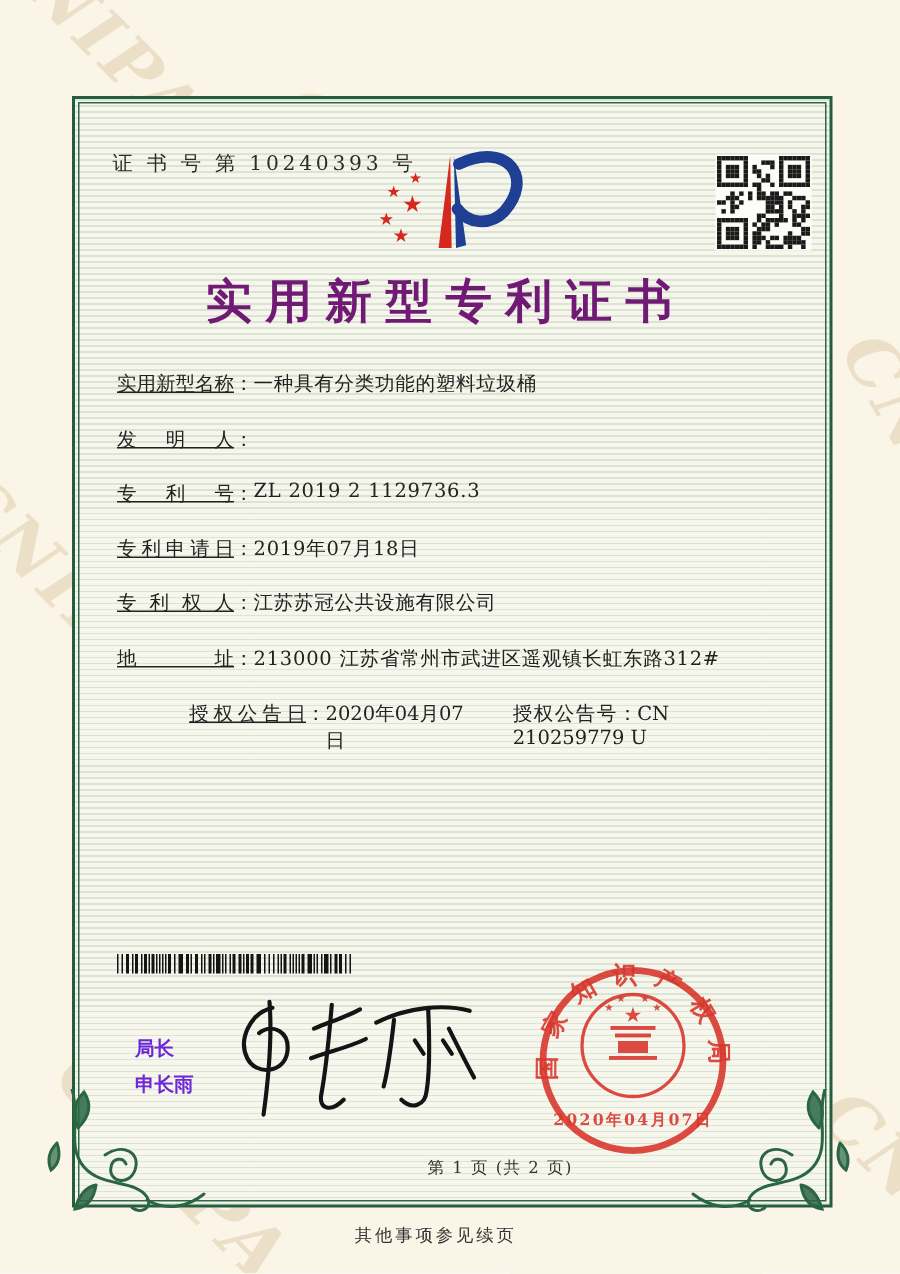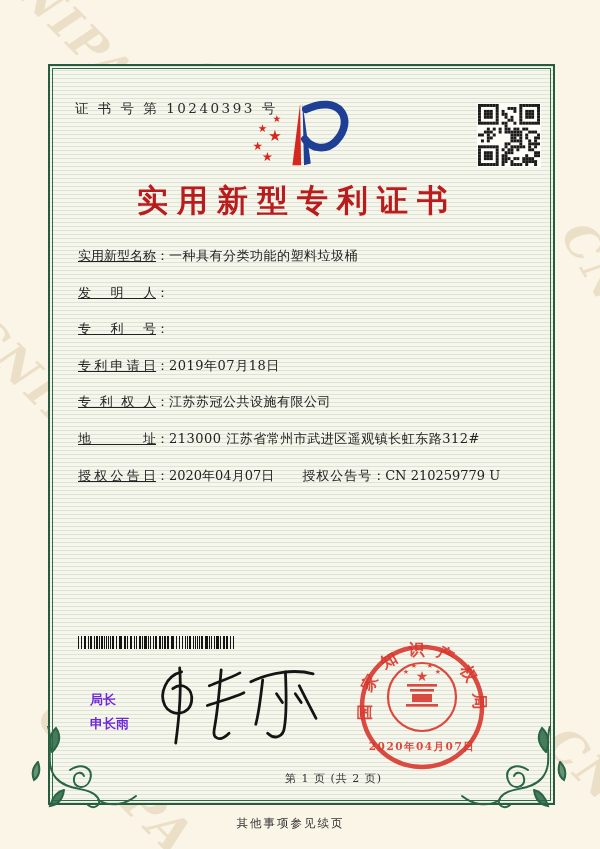--- a/index.html
+++ b/index.html
@@ -9,28 +9,28 @@
       color:rgba(205,178,132,0.32);letter-spacing:3px;transform:rotate(45deg);pointer-events:none;}
   .border-box{position:absolute;left:48px;top:64px;width:503px;height:737px;
       border:2.5px solid #255d3e;
       background:
         repeating-linear-gradient(0deg, rgba(140,175,148,0.26) 0px, rgba(140,175,148,0.26) 1px, transparent 1px, transparent 4px),
         #f7f6ec;}
   .border-box::after{content:"";position:absolute;inset:2px;border:1px solid #2f6847;pointer-events:none;}
   .cert-no{position:absolute;left:75px;top:100px;font-size:13.5px;letter-spacing:2.5px;color:#2b2b2b;}
   .logo{position:absolute;left:246px;top:93px;}
   .title{position:absolute;left:48px;top:180px;width:498px;text-align:center;
-      font-size:31px;font-weight:700;letter-spacing:9px;color:#b91c1c;}
+      font-size:31px;font-weight:700;letter-spacing:9px;color:#701a75;}
   .qr{position:absolute;left:477px;top:103px;background:#fdfcf6;padding:1px;}
   .fields{position:absolute;left:78px;top:247px;width:446px;font-size:13px;color:#222;}
   .frow{display:flex;align-items:flex-start;height:36.6px;}
   .lbl{display:inline-block;width:78px;text-align:justify;text-align-last:justify;flex:none;text-decoration:underline;}
   .colon{flex:none;}
   .val{flex:1;letter-spacing:0.5px;}
-  .grant-row{display:flex;height:30px;}
+  .grant-row{display:flex;height:30px;margin-left:48px;}
   .grant-second{margin-left:28px;}
   .grant-second .lbl2{letter-spacing:1px;font-family:Liberation Serif, serif;}
   .paras{position:absolute;left:78px;top:492px;width:444px;font-size:13px;line-height:19px;
       color:#222;text-align:justify;}
   .paras p{margin:0;text-indent:2em;}
   .barcode{position:absolute;left:78px;top:636px;}
   .signer{position:absolute;left:90px;top:688px;font-family:"DejaVu Sans", sans-serif;
       font-size:13px;font-weight:600;color:#6d28d9;line-height:24px;}
   .signature{position:absolute;left:152px;top:662px;}
   .seal{position:absolute;left:346px;top:631px;opacity:0.92;}
@@ -300,20 +300,21 @@
         <span class="colon">：</span>
       <span class="val">一种具有分类功能的塑料垃圾桶</span>
     </div>
     <div class="frow">
       <span class="lbl">发明人</span>
         <span class="colon">：</span>
     </div>
     <div class="frow">
       <span class="lbl">专利号</span>
         <span class="colon">：</span>
+      <span class="val">ZL 2019 2 1129736.3</span>
     </div>
     <div class="frow">
       <span class="lbl">专利申请日</span>
         <span class="colon">：</span>
       <span class="val">2019年07月18日</span>
     </div>
     <div class="frow">
       <span class="lbl">专利权人</span>
         <span class="colon">：</span>
       <span class="val">江苏苏冠公共设施有限公司</span>

